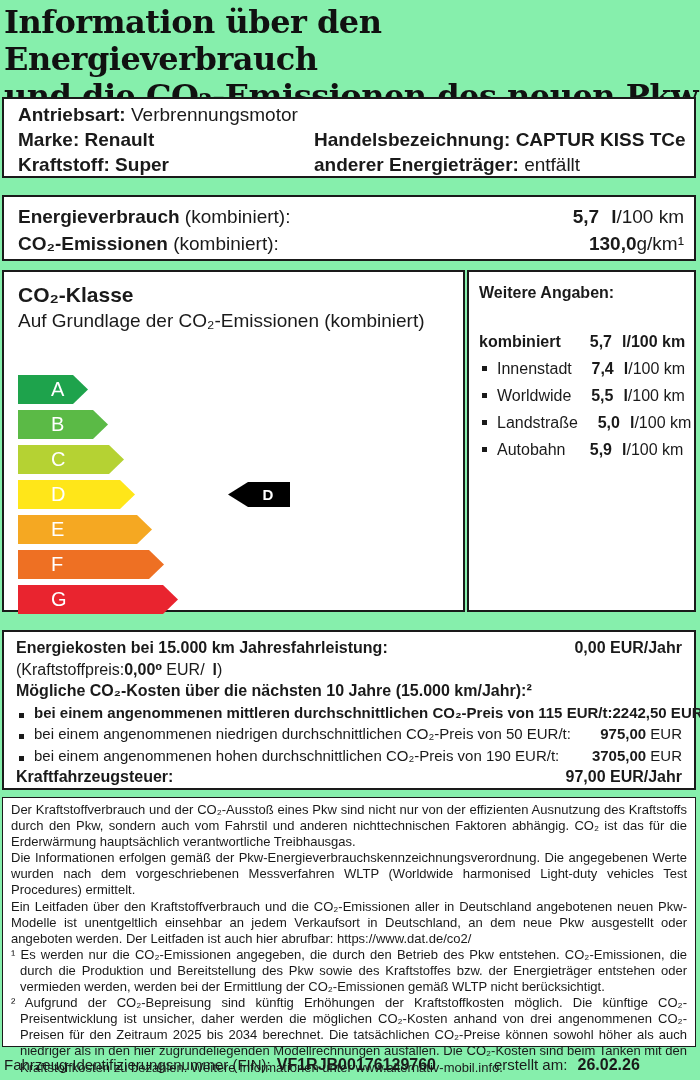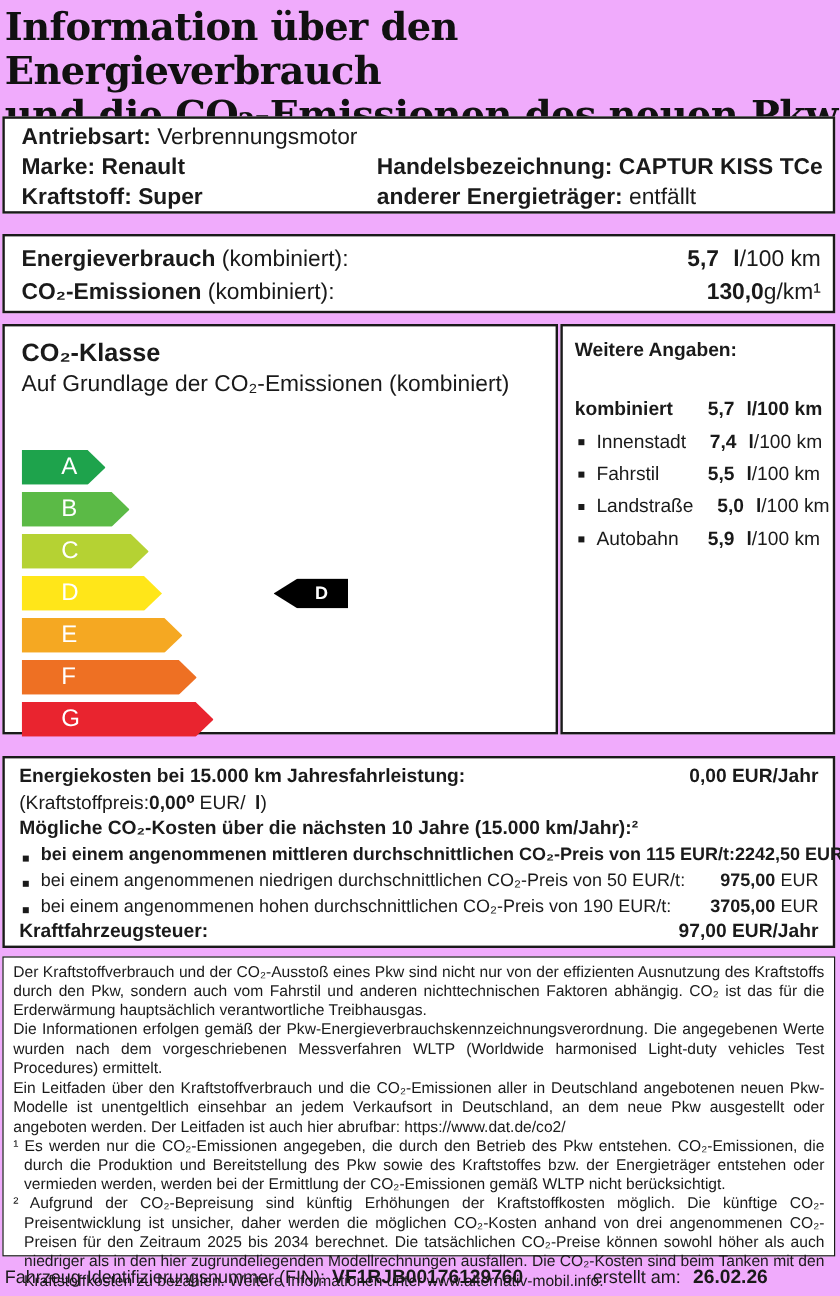--- a/index.html
+++ b/index.html
@@ -1,18 +1,18 @@
 <!DOCTYPE html>
 <html><head>
 <meta charset="utf-8">
 <style>
   * { margin:0; padding:0; box-sizing:border-box; }
   html,body { background:#fff; }
   body { font-family:"Liberation Sans","DejaVu Sans",sans-serif; color:#1a1a1a; }
-  .sheet { position:relative; width:700px; height:1080px; background:#f0abfc; overflow:hidden;padding-left:35px; }
+  .sheet { position:relative; width:700px; height:1080px; background:#86efac; overflow:hidden;padding-left:35px; }
 
   .title { position:absolute; left:4px; top:4px; width:694px;
            font-family:"DejaVu Serif","Liberation Serif",serif; font-weight:bold;
            font-size:32px; line-height:37px; letter-spacing:-0.5px; color:#111; }
 
   .box { position:absolute; border:2px solid #1a1a1a; background:#fff; }
   .b { font-weight:bold; }
 
   
   .vehicle-box { left:2px; top:97px; width:694px; height:81px; padding:3px 0 0 14px; font-size:19px; }
@@ -162,21 +162,21 @@
       <span class="lbl">
           <span class="sq"></span>
           <span>Innenstadt</span>
         </span>
       <span class="val">7,4</span>
       <span class="unit"><span class="b">l</span><span>/100 km</span></span>
     </div>
     <div class="det-row">
       <span class="lbl">
           <span class="sq"></span>
-          <span>Fahrstil</span>
+          <span>Worldwide</span>
         </span>
       <span class="val">5,5</span>
       <span class="unit"><span class="b">l</span><span>/100 km</span></span>
     </div>
     <div class="det-row">
       <span class="lbl">
           <span class="sq"></span>
           <span>Landstraße</span>
         </span>
       <span class="val">5,0</span>

